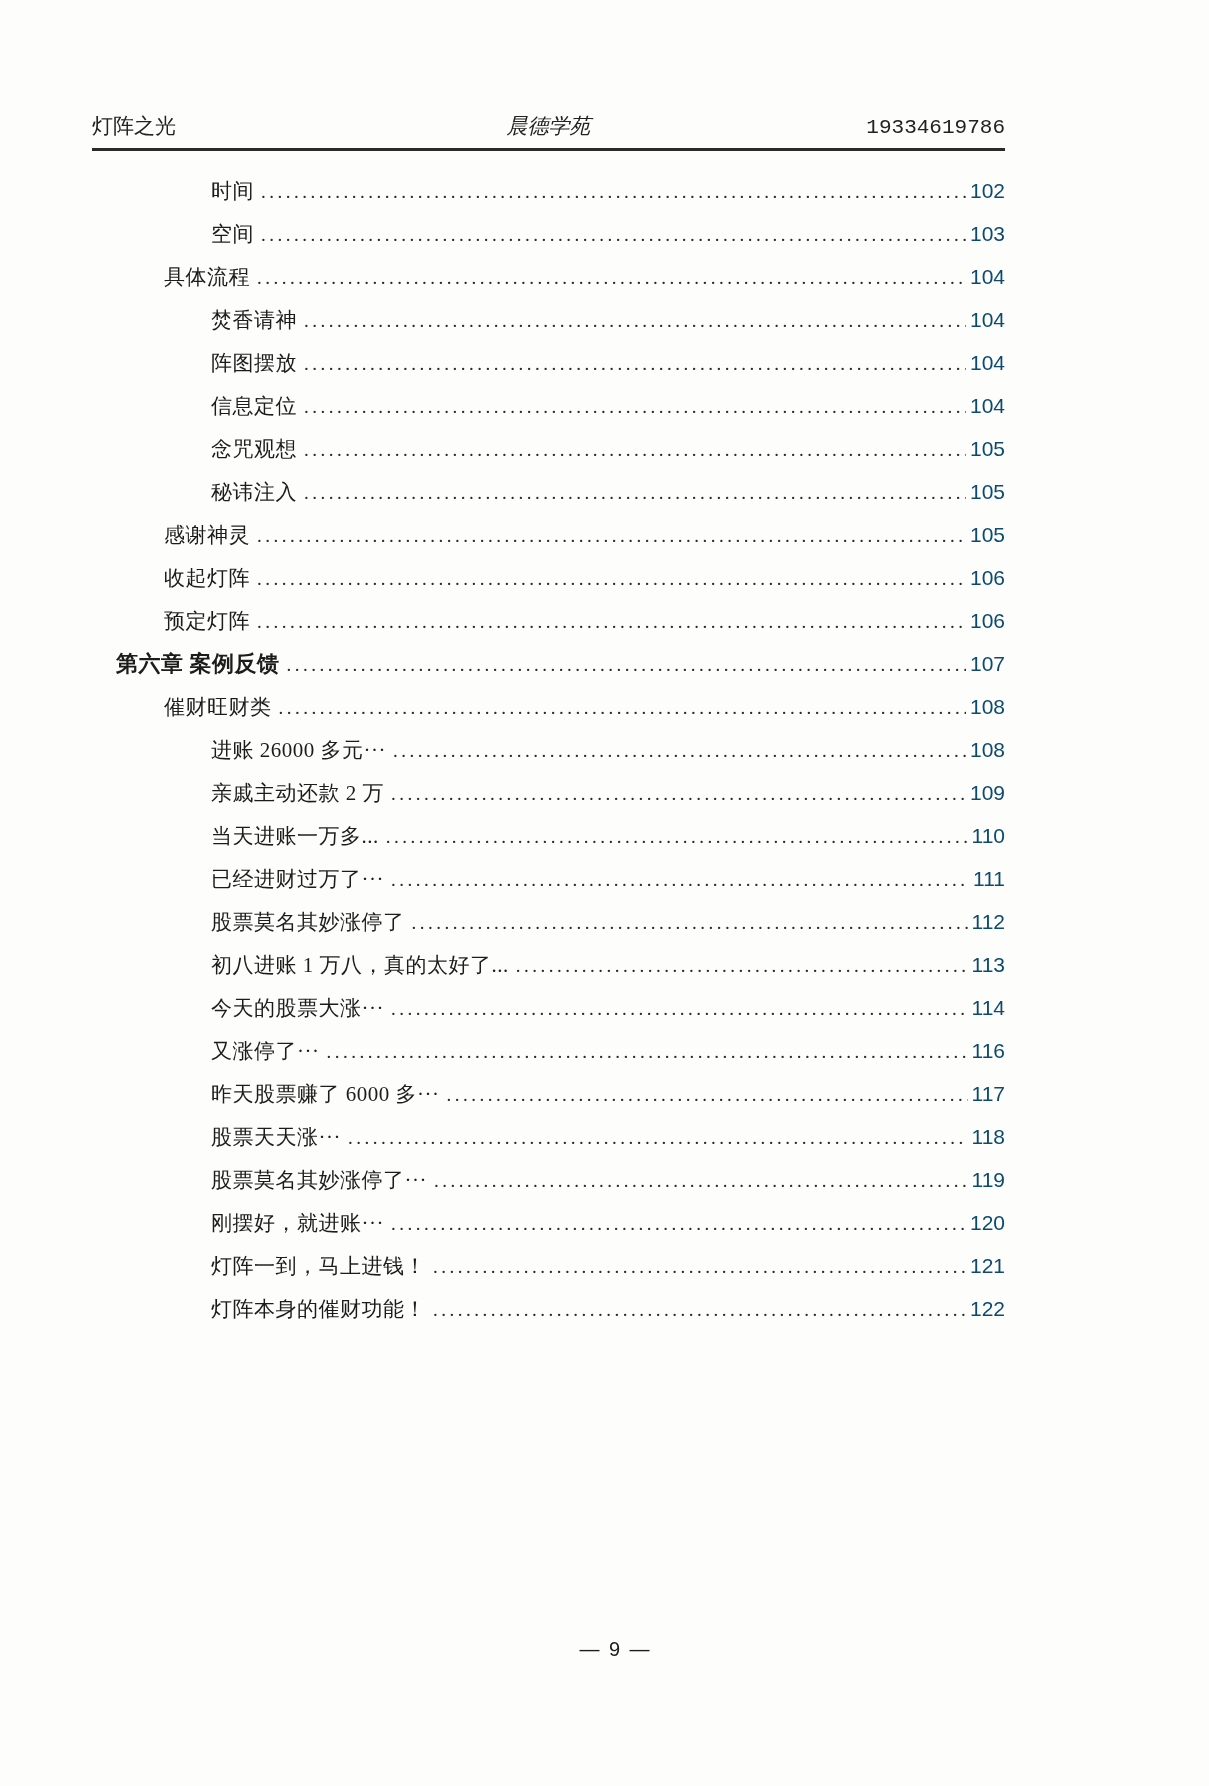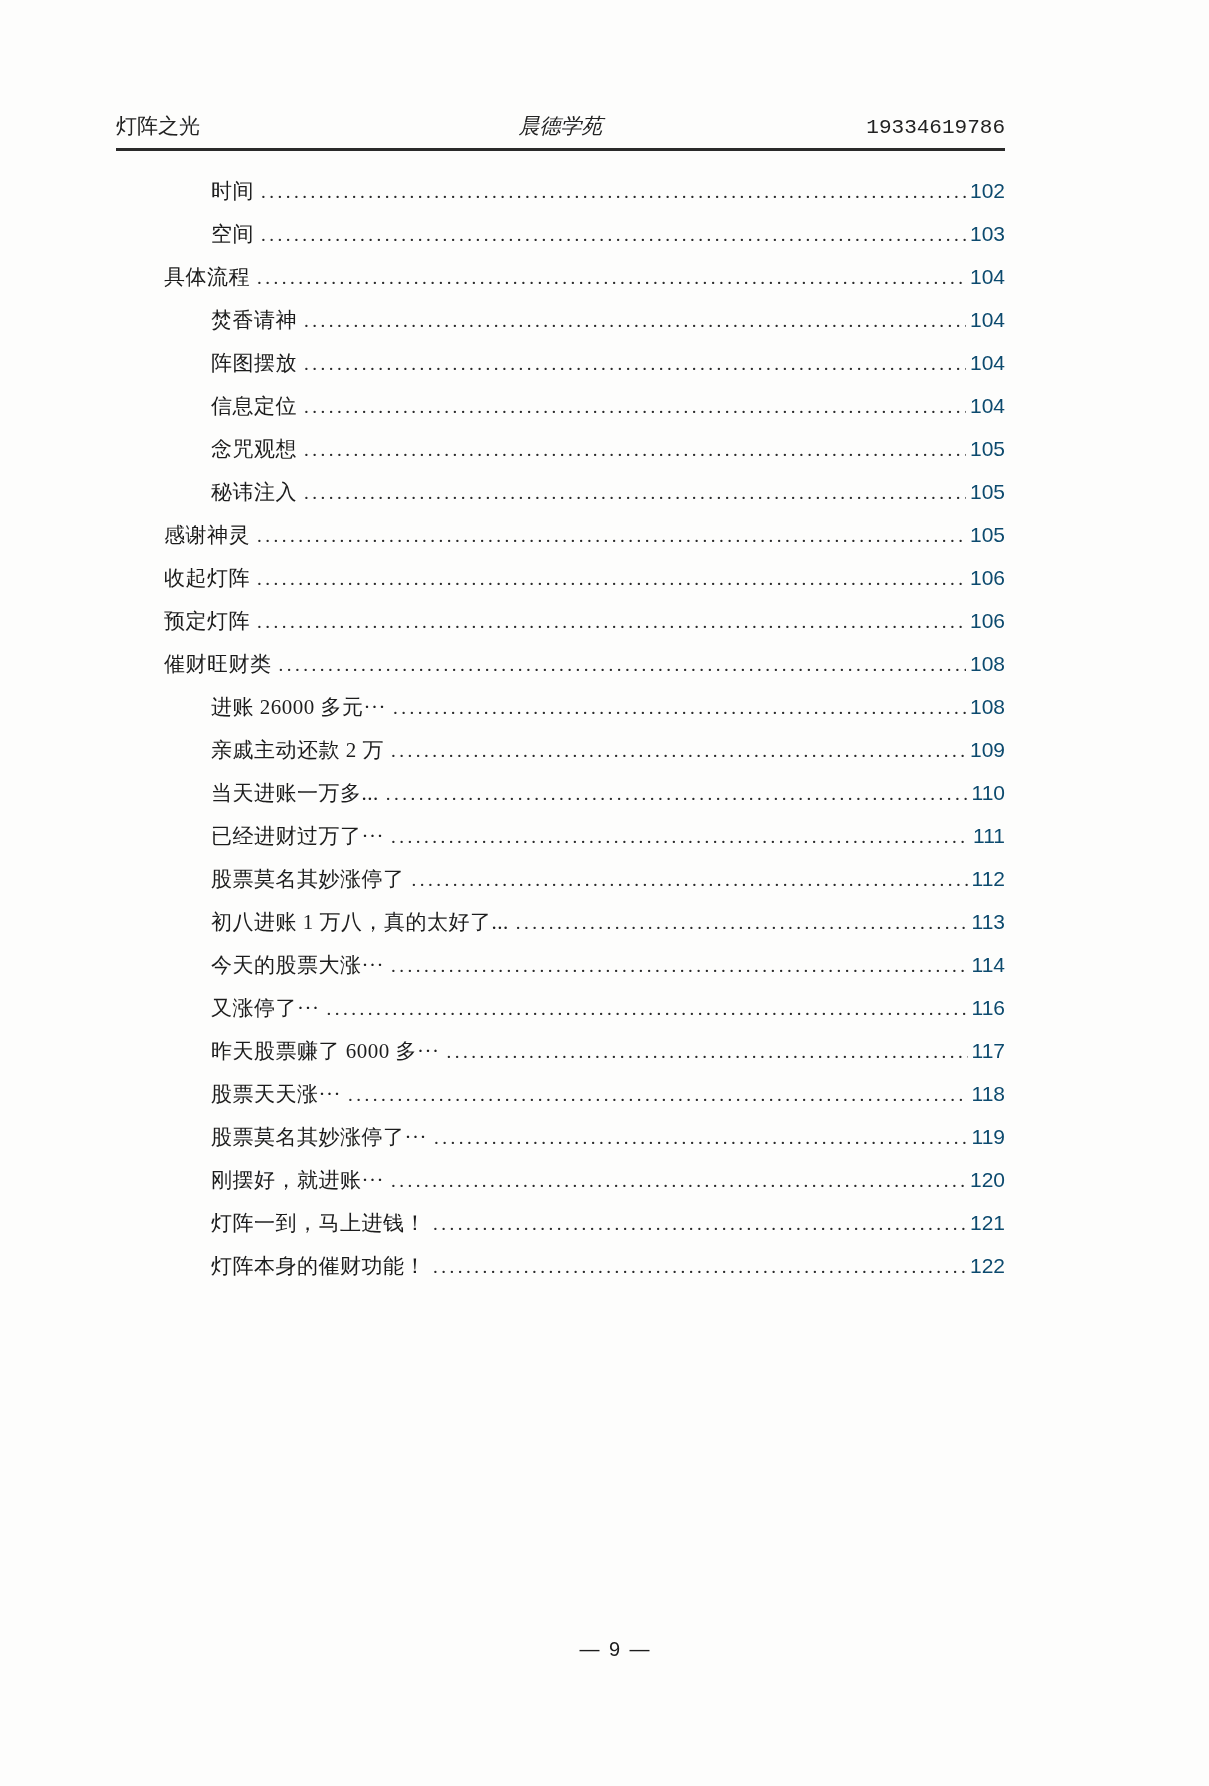--- a/index.html
+++ b/index.html
@@ -9,21 +9,21 @@
   }
   .page {
     position: relative;
     width: 1209px;
     height: 1786px;
     margin: 0 auto;
     background: #fdfdfc;
     font-family: "Liberation Serif", "DejaVu Serif", serif;
     color: #1c1c1c;
     box-sizing: border-box;
-    padding: 112px 204px 0 116px;
+    padding: 112px 204px 0 92px;
     overflow: hidden;
   }
   .header {
     display: flex;
     align-items: baseline;
     font-size: 21px;
     color: #222;
   }
   .header .h-left  { flex: 1; text-align: left; }
   .header .h-center{ flex: 1; text-align: center; font-style: italic; }
@@ -32,20 +32,21 @@
     font-family: Liberation Mono, monospace;
     font-size: 21px;
   }
   .header-rule {
     height: 0;
     border-bottom: 3px solid #2a2a2a;
     margin-top: 8px;
   }
   .toc {
     margin-top: 18px;
+    margin-left: 24px;
   }
   .toc-row {
     display: flex;
     align-items: baseline;
     height: 43px;
     line-height: 43px;
     font-size: 21px;
     white-space: nowrap;
   }
   .toc-row .toc-label {
@@ -150,20 +151,25 @@
       <div class="toc-row level-2">
         <span class="toc-label">收起灯阵</span>
         <span class="toc-leader"></span>
         <span class="toc-page">106</span>
       </div>
       <div class="toc-row level-2">
         <span class="toc-label">预定灯阵</span>
         <span class="toc-leader"></span>
         <span class="toc-page">106</span>
       </div>
+      <div class="toc-row level-1 chapter">
+        <span class="toc-label">第六章 案例反馈</span>
+        <span class="toc-leader"></span>
+        <span class="toc-page">107</span>
+      </div>
       <div class="toc-row level-2">
         <span class="toc-label">催财旺财类</span>
         <span class="toc-leader"></span>
         <span class="toc-page">108</span>
       </div>
       <div class="toc-row level-3">
         <span class="toc-label">进账 26000 多元···</span>
         <span class="toc-leader"></span>
         <span class="toc-page">108</span>
       </div>

